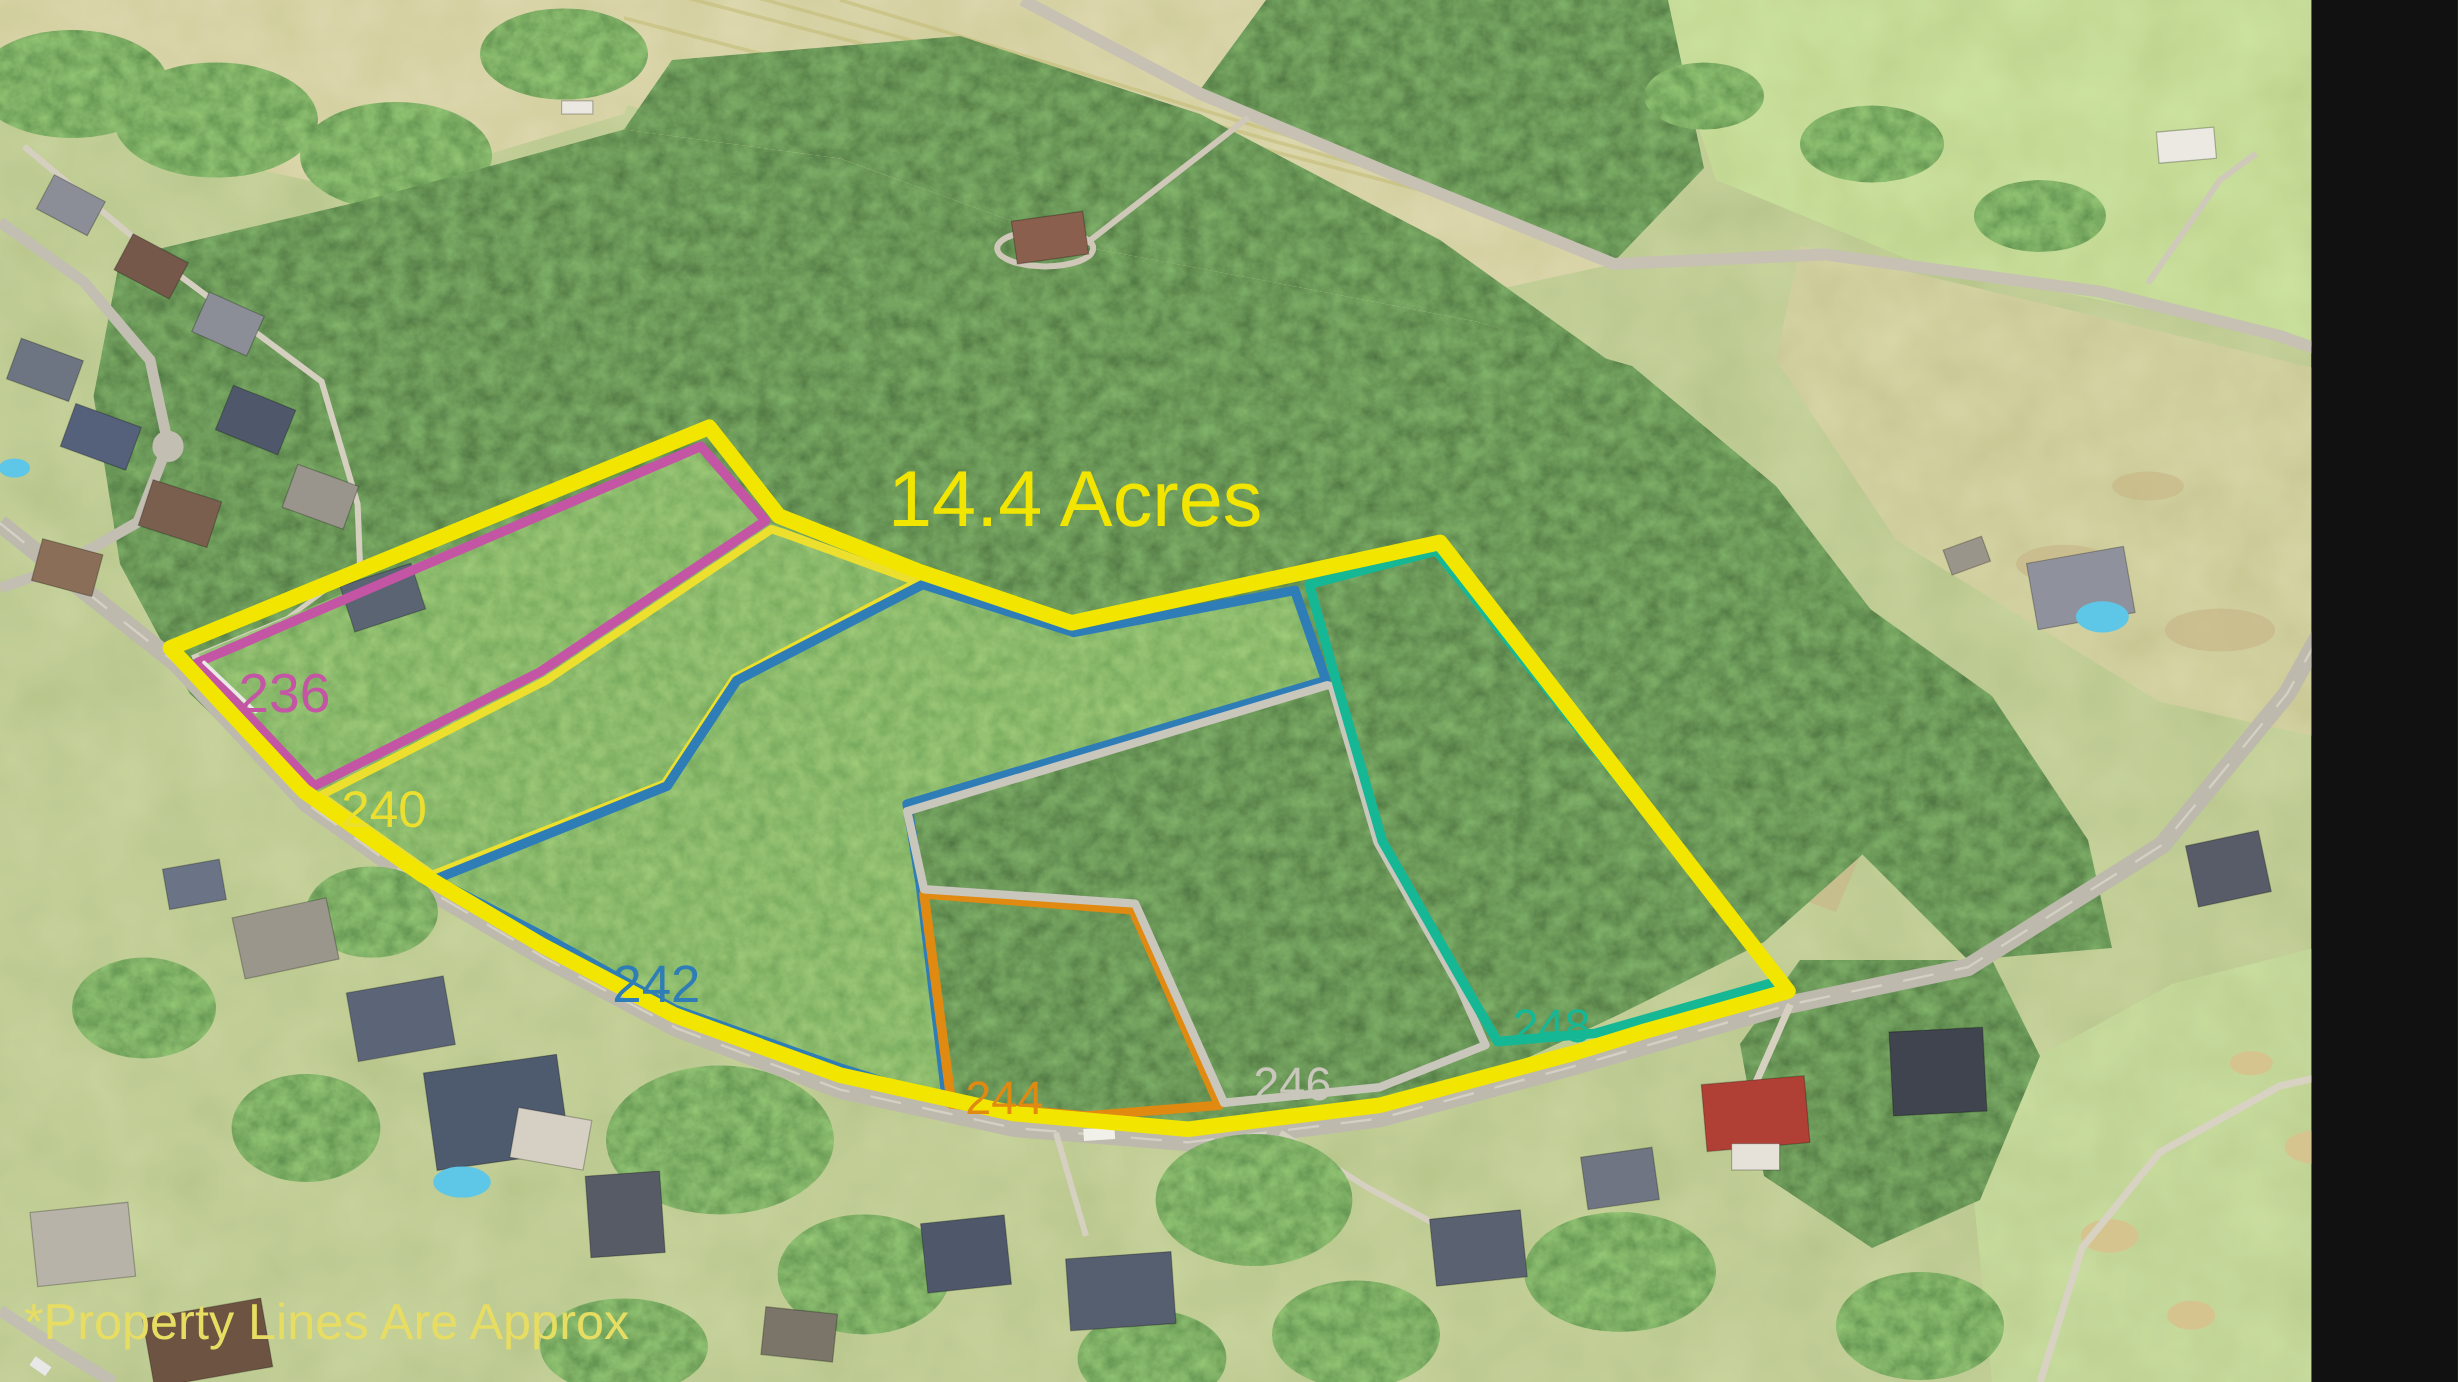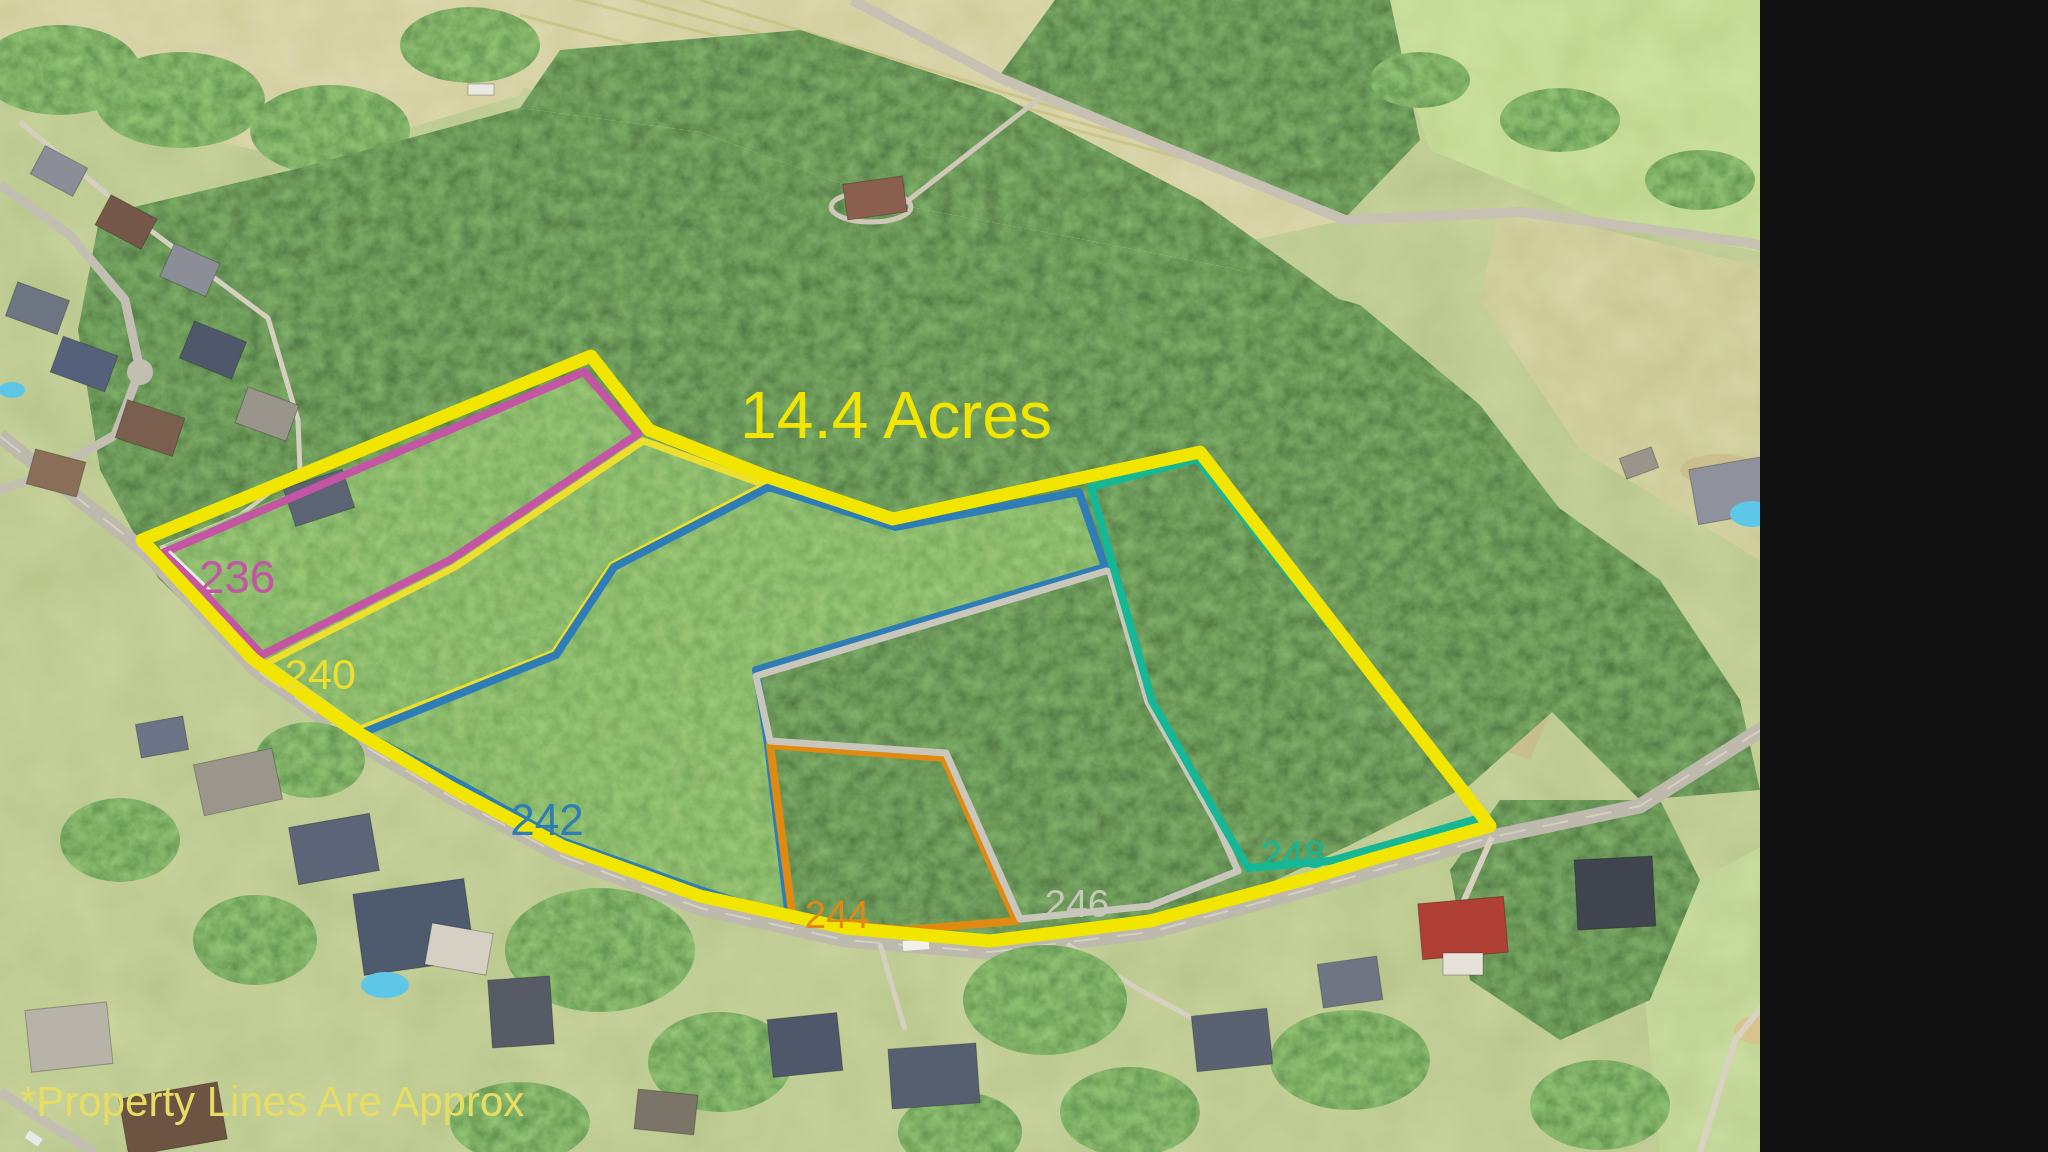--- a/index.html
+++ b/index.html
@@ -1,16 +1,16 @@
 <!DOCTYPE html>
 <html><head>
 <meta charset="utf-8">
 <style>
   html,body{margin:0;padding:0;background:#111;}
-  .stage{position:relative;width:1760px;height:1152px;overflow:hidden;background:#6f8f43;}
+  .stage{position:relative;width:1926px;height:1152px;overflow:hidden;background:#6f8f43;}
   .stage svg{position:absolute;left:0;top:0;display:block;}
   text{font-family:"Liberation Sans","DejaVu Sans",sans-serif;}
 </style>
 </head>
 <body>
 
 <div class="stage">
 <svg width="2048" height="1152" viewBox="0 0 2048 1152">
   <defs>
     <filter id="fGrass" x="-5%" y="-5%" width="110%" height="110%">

